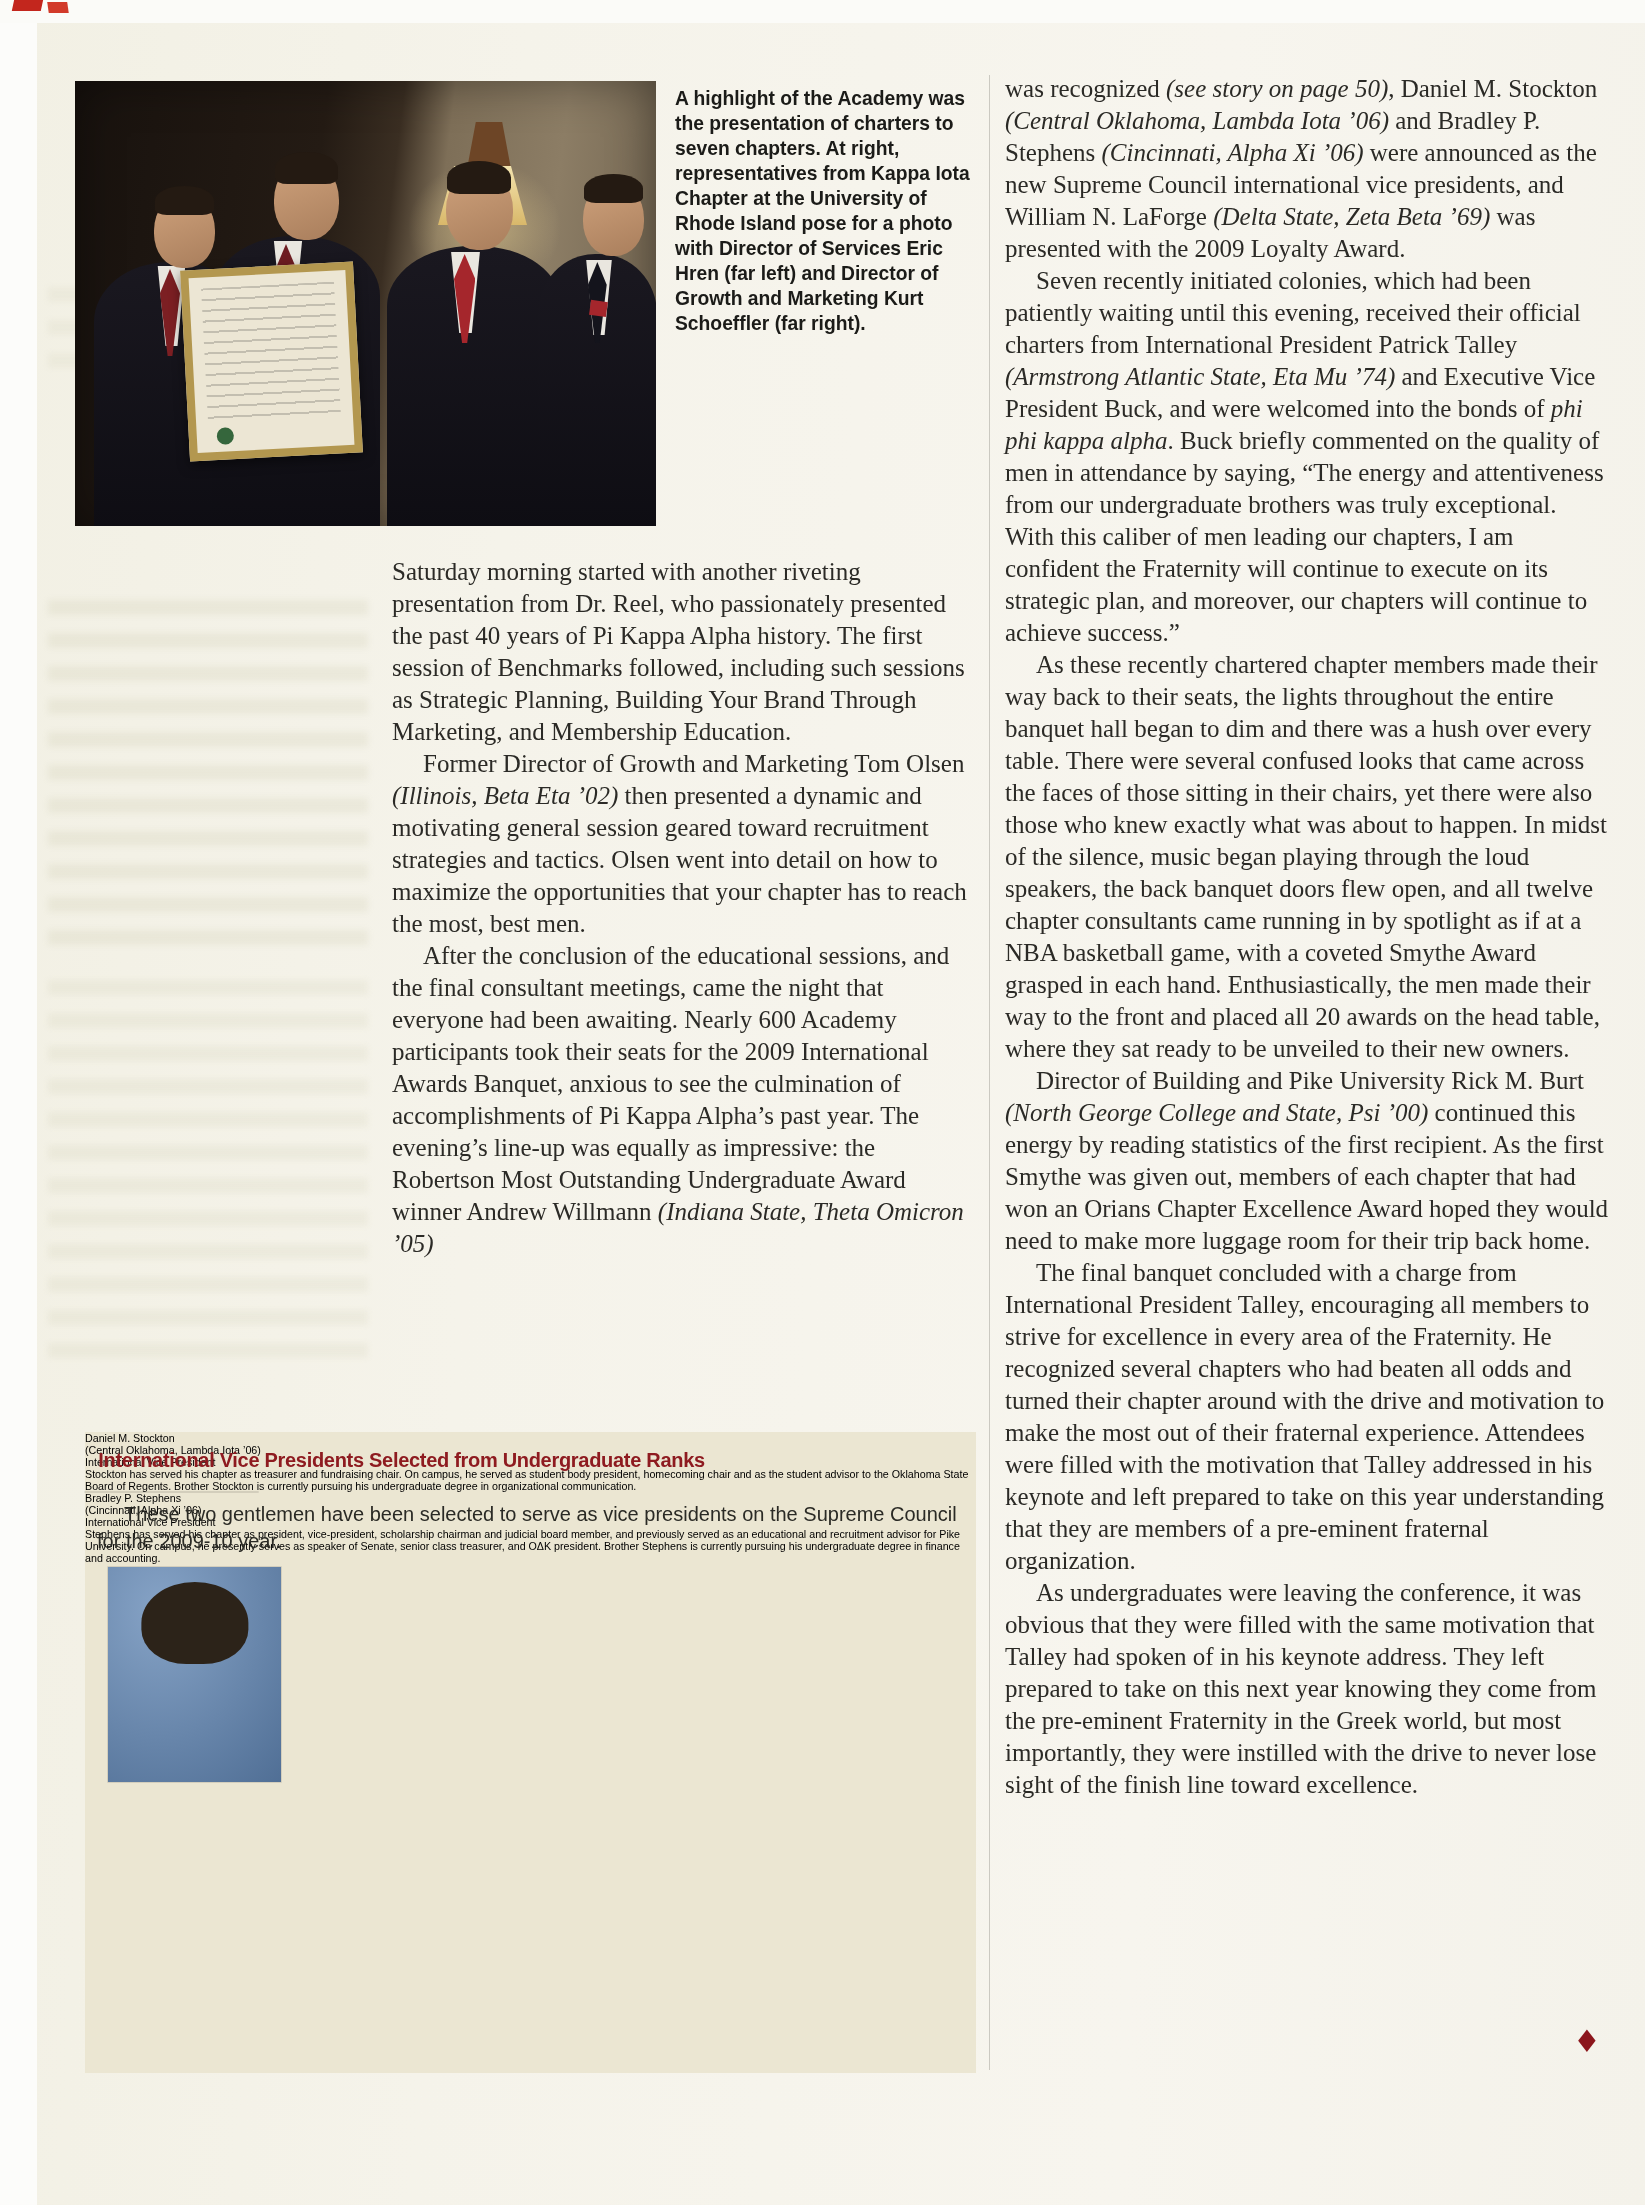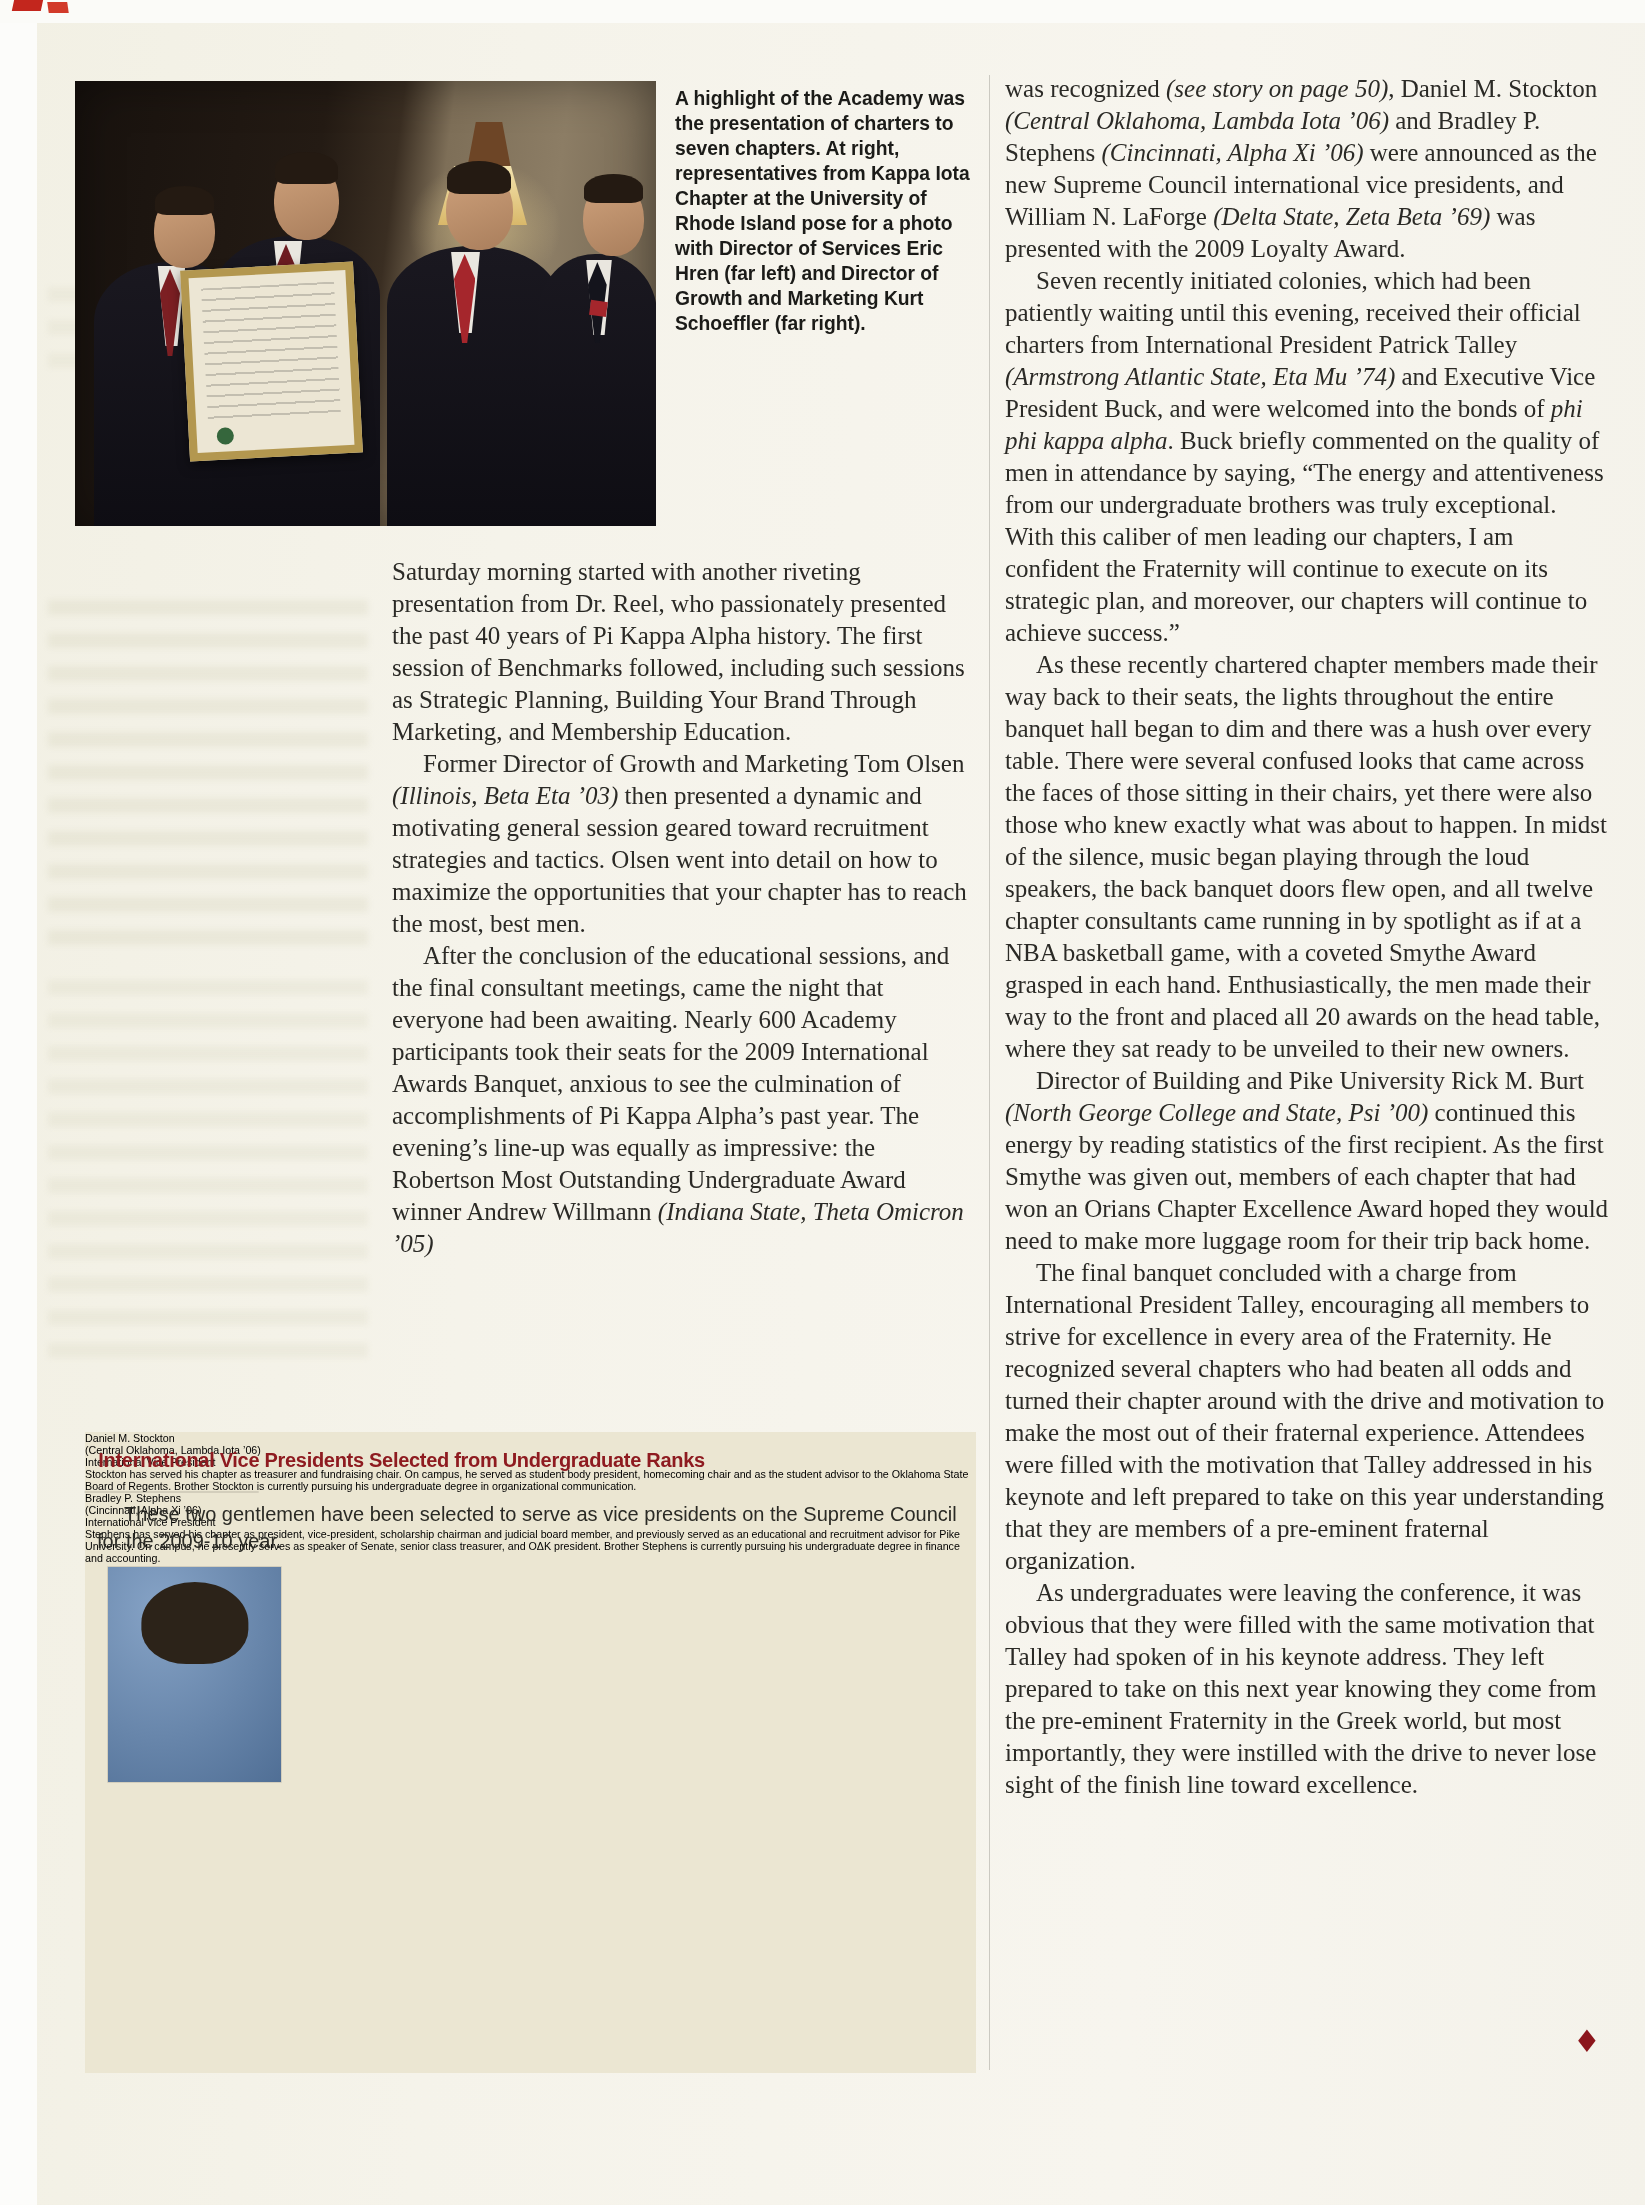--- a/index.html
+++ b/index.html
@@ -151,21 +151,21 @@
       <div class="charter-seal"></div>
     </div>
   </div>
 
   <div class="caption">A highlight of the Academy was the presentation of charters to seven chapters. At right, representatives from Kappa Iota Chapter at the University of Rhode Island pose for a photo with Director of Services Eric Hren (far left) and Director of Growth and Marketing Kurt Schoeffler (far right).</div>
 
   <div class="divider"></div>
 
   <div class="column col-left">
       <p><span>Saturday morning started with another riveting presentation from Dr. Reel, who passionately presented the past 40 years of Pi Kappa Alpha history. The first session of Benchmarks followed, including such sessions as Strategic Planning, Building Your Brand Through Marketing, and Membership Education.</span></p>
-      <p><span>Former Director of Growth and Marketing Tom Olsen </span><em>(Illinois, Beta Eta ’03)</em><span> then presented a dynamic and motivating general session geared toward recruitment strategies and tactics. Olsen went into detail on how to maximize the opportunities that your chapter has to reach the most, best men.</span></p>
+      <p><span>Former Director of Growth and Marketing Tom Olsen </span><em>(Illinois, Beta Eta ’02)</em><span> then presented a dynamic and motivating general session geared toward recruitment strategies and tactics. Olsen went into detail on how to maximize the opportunities that your chapter has to reach the most, best men.</span></p>
       <p><span>After the conclusion of the educational sessions, and the final consultant meetings, came the night that everyone had been awaiting. Nearly 600 Academy participants took their seats for the 2009 International Awards Banquet, anxious to see the culmination of accomplishments of Pi Kappa Alpha’s past year.  The evening’s line-up was equally as impressive: the Robertson Most Outstanding Undergraduate Award winner Andrew Willmann </span><em>(Indiana State, Theta Omicron ’05)</em></p>
     </div>
   <div class="column col-right">
       <p><span>was recognized </span><em>(see story on page 50)</em><span>, Daniel M. Stockton </span><em>(Central Oklahoma, Lambda Iota ’06)</em><span> and Bradley P. Stephens </span><em>(Cincinnati, Alpha Xi ’06)</em><span> were announced as the new Supreme Council international vice presidents, and William N. LaForge </span><em>(Delta State, Zeta Beta ’69)</em><span> was presented with the 2009 Loyalty Award.</span></p>
       <p><span>Seven recently initiated colonies, which had been patiently waiting until this evening, received their official charters from International President Patrick Talley </span><em>(Armstrong Atlantic State, Eta Mu ’74)</em><span> and Executive Vice President Buck, and were welcomed into the bonds of </span><em>phi phi kappa alpha</em><span>. Buck briefly commented on the quality of men in attendance by saying, “The energy and attentiveness from our undergraduate brothers was truly exceptional. With this caliber of men leading our chapters, I am confident the Fraternity will continue to execute on its strategic plan, and moreover, our chapters will continue to achieve success.”</span></p>
       <p><span>As these recently chartered chapter members made their way back to their seats, the lights throughout the entire banquet hall began to dim and there was a hush over every table. There were several confused looks that came across the faces of those sitting in their chairs, yet there were also those who knew exactly what was about to happen. In midst of the silence, music began playing through the loud speakers, the back banquet doors flew open, and all twelve chapter consultants came running in by spotlight as if at a NBA basketball game, with a coveted Smythe Award grasped in each hand. Enthusiastically, the men made their way to the front and placed all 20 awards on the head table, where they sat ready to be unveiled to their new owners.</span></p>
       <p><span>Director of Building and Pike University Rick M. Burt </span><em>(North George College and State, Psi ’00)</em><span> continued this energy by reading statistics of the first recipient. As the first Smythe was given out, members of each chapter that had won an Orians Chapter Excellence Award hoped they would need to make more luggage room for their trip back home.</span></p>
       <p><span>The final banquet concluded with a charge from International President Talley, encouraging all members to strive for excellence in every area of the Fraternity. He recognized several chapters who had beaten all odds and turned their chapter around with the drive and motivation to make the most out of their fraternal experience. Attendees were filled with the motivation that Talley addressed in his keynote and left prepared to take on this year understanding that they are members of a pre-eminent fraternal organization.</span></p>
       <p><span>As undergraduates were leaving the conference, it was obvious that they were filled with the same motivation that Talley had spoken of in his keynote address. They left prepared to take on this next year knowing they come from the pre-eminent Fraternity in the Greek world, but most importantly, they were instilled with the drive to never lose sight of the finish line toward excellence.</span></p>
     </div>

